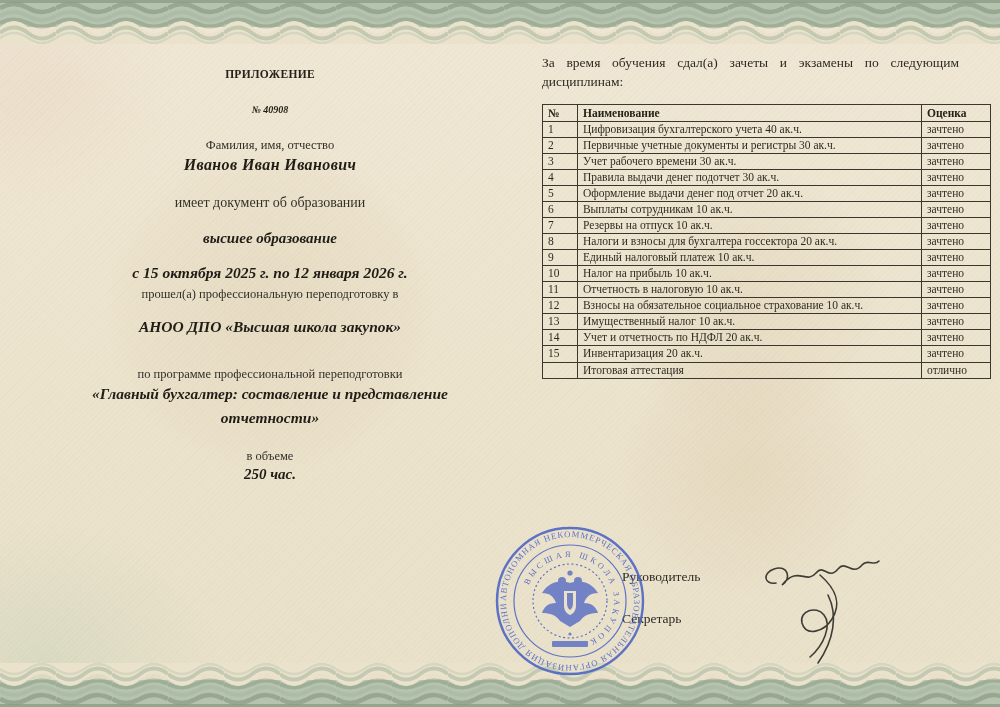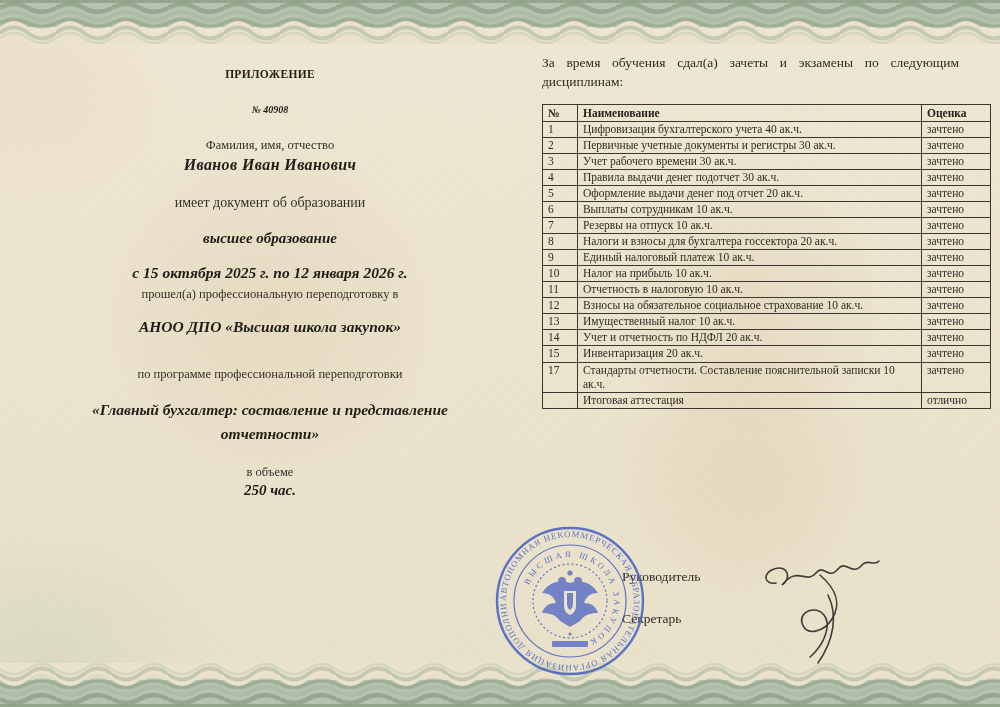--- a/index.html
+++ b/index.html
@@ -37,21 +37,21 @@
   .lp-title{ font-weight:bold; font-size:11.5px; letter-spacing:.3px; line-height:1.45; color:#262219; }
   .lp-number{ margin-top:21px; font-weight:bold; font-style:italic; font-size:10px; color:#1f1d16; }
   .lp-label{ margin-top:23px; font-size:12.5px; }
   .lp-name{ margin-top:3px; font-weight:bold; font-style:italic; font-size:16px; color:#1f1d16; letter-spacing:.4px; }
   .lp-doc{ margin-top:21px; font-size:14px; }
   .lp-edu{ margin-top:19px; font-weight:bold; font-style:italic; font-size:15px; color:#1f1d16; }
   .lp-period{ margin-top:17px; font-weight:bold; font-style:italic; font-size:15.5px; color:#1f1d16; }
   .lp-passed{ margin-top:5px; font-size:12.5px; }
   .lp-org{ margin-top:16px; font-weight:bold; font-style:italic; font-size:15.5px; color:#1f1d16; }
   .lp-proglabel{ margin-top:31px; font-size:12.5px; }
-  .lp-program{ margin-top:16px; font-weight:bold; font-style:italic; font-size:15.5px; line-height:1.55; color:#1f1d16; }
+  .lp-program{ font-weight:bold; font-style:italic; font-size:15.5px; line-height:1.55; color:#1f1d16; }
   .lp-vollabel{ margin-top:19px; font-size:12.5px; }
   .lp-volume{ margin-top:2px; font-weight:bold; font-style:italic; font-size:15px; color:#1f1d16; }
 
   
   .right-page{ position:absolute; left:510px; top:54px; width:449px;padding-left:32px; }
   .rp-intro{ font-size:13.5px; line-height:1.38; color:#2e2b24; }
   .rp-intro .l1{ display:block; text-align:justify; text-align-last:justify; }
   .rp-intro .l2{ display:block; }
 
   table.courses{
@@ -204,25 +204,20 @@
             <td class="col-grade">зачтено</td>
           </tr>
           <tr>
             <td class="col-num">14</td>
             <td class="col-name">Учет и отчетность по НДФЛ 20 ак.ч.</td>
             <td class="col-grade">зачтено</td>
           </tr>
           <tr>
             <td class="col-num">15</td>
             <td class="col-name">Инвентаризация 20 ак.ч.</td>
-            <td class="col-grade">зачтено</td>
-          </tr>
-          <tr>
-            <td class="col-num">17</td>
-            <td class="col-name">Стандарты отчетности. Составление пояснительной записки 10 ак.ч.</td>
             <td class="col-grade">зачтено</td>
           </tr>
           <tr>
             <td class="col-num"></td>
             <td class="col-name">Итоговая аттестация</td>
             <td class="col-grade">отлично</td>
           </tr>
         </tbody>
     </table>
   </div>

